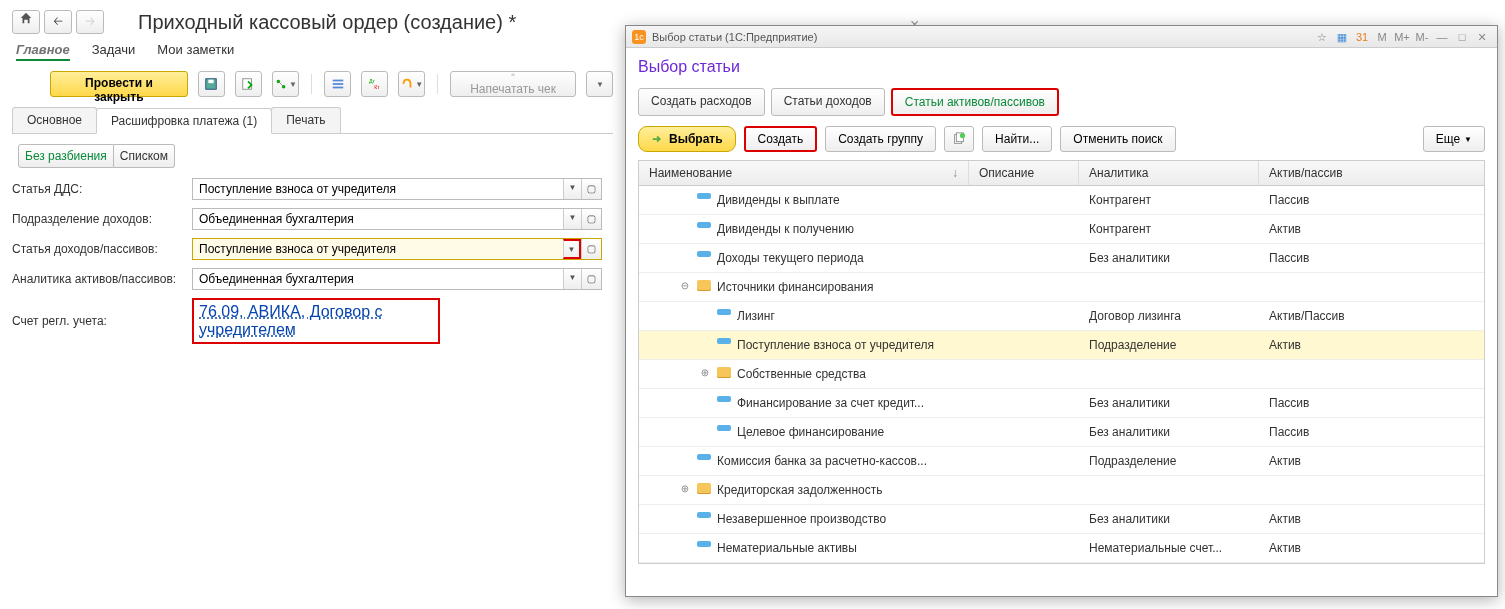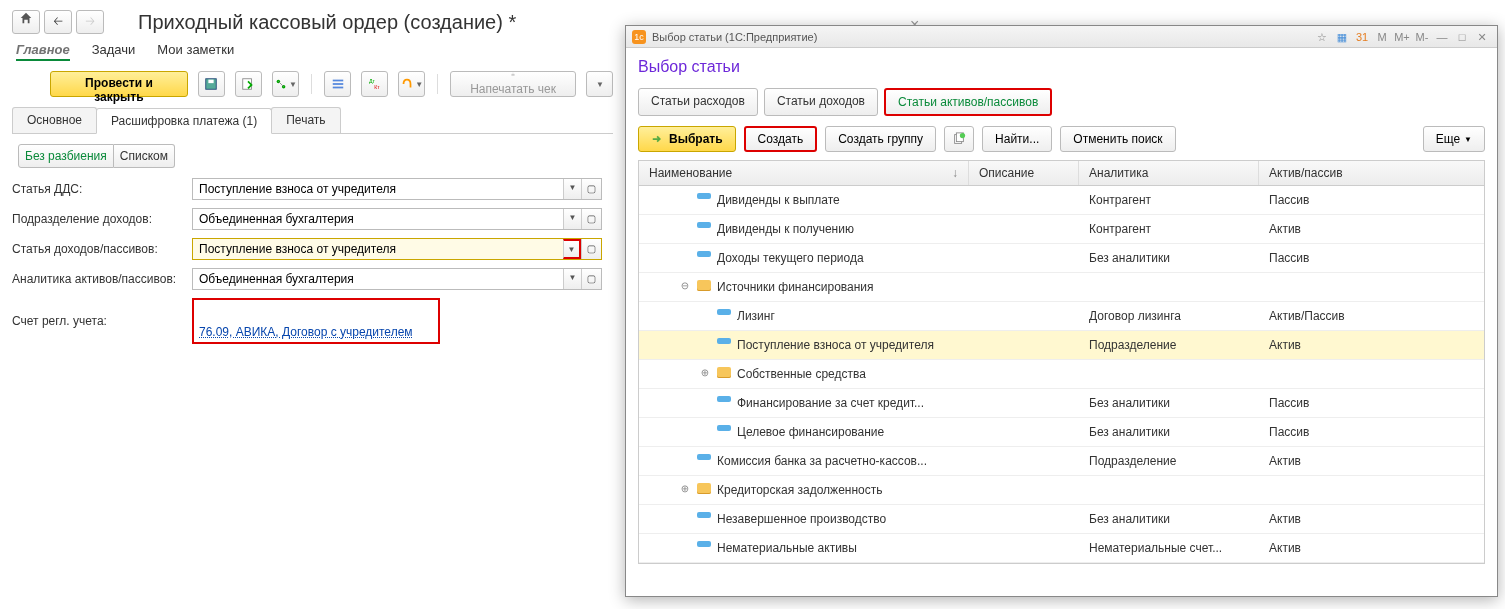--- a/index.html
+++ b/index.html
@@ -29,39 +29,39 @@
 .view-btn:last-child { border-radius: 0 3px 3px 0; border-left: none; }
 .view-btn.active { color: #0a8a3a; }
 .form-row { display: flex; align-items: center; margin-bottom: 8px; }
 .form-label { width: 180px; font-size: 12px; }
 .form-input { display: flex; border: 1px solid #bbb; height: 22px; background: #fff; width: 410px; }
 .form-input.yellow { border: 1px solid #c9a600; background: #fffbe6; }
 .form-input input { border: none; flex: 1; padding: 0 6px; font-size: 12px; background: transparent; outline: none; }
 .form-input .drop-btn { width: 18px; border-left: 1px solid #ccc; text-align: center; line-height: 18px; font-size: 8px; cursor: pointer; color: #555; background: linear-gradient(#fff,#eee); }
 .form-input .open-btn { width: 20px; border-left: 1px solid #ccc; text-align: center; line-height: 19px; cursor: pointer; font-size: 10px; color: #555; background: linear-gradient(#fff,#eee); }
 .red-box { border: 2px solid #d00; }
-.acct-link { color: #0645ad; text-decoration: underline dotted; font-size: 12px; padding: 3px 5px; display: inline-block; margin-top: 22px; }
+.acct-link { color: #0645ad; text-decoration: underline dotted; font-size: 16px; padding: 3px 5px; display: inline-block; }
 .acct-wrap { border: 2px solid #d00; width: 248px; margin-left: 0; }
 
 
 .dialog { position: absolute; left: 625px; top: 25px; width: 873px; height: 572px; border: 1px solid #888; background: #fff; box-shadow: 0 3px 15px rgba(0,0,0,0.3); }
 .dlg-close-x { position: absolute; left: 910px; top: 16px; font-size: 16px; color: #999; cursor: pointer; }
 .dlg-titlebar { height: 22px; background: linear-gradient(#f5f5f5,#e8e8e8); border-bottom: 1px solid #ccc; display: flex; align-items: center; padding: 0 6px; font-size: 11px; color: #555; }
 .dlg-icon { width: 14px; height: 14px; background: #f7931e; border-radius: 3px; margin-right: 6px; font-size: 9px; color: #fff; text-align: center; line-height: 14px; }
 .dlg-sys { margin-left: auto; display: flex; gap: 2px; align-items: center; }
 .dlg-sys span { width: 18px; height: 16px; text-align: center; cursor: pointer; color: #888; font-size: 11px; line-height: 16px; }
 .dlg-body { padding: 10px 12px; }
 .dlg-title { font-size: 16px; color: #6d28d9; margin-bottom: 12px; }
 .dlg-tabsrow { display: flex; gap: 6px; margin-bottom: 10px; }
 .dlg-tab { padding: 5px 12px; border: 1px solid #bbb; background: linear-gradient(#fff,#eee); border-radius: 3px; cursor: pointer; font-size: 12px; }
 .dlg-tab.active { color: #0a8a3a; }
 .dlg-tab.redframe { border: 2px solid #d00; }
 .dlg-actions { display: flex; gap: 8px; margin-bottom: 8px; align-items: center; }
 .dlg-btn { padding: 4px 12px; border: 1px solid #bbb; background: linear-gradient(#fff,#eee); border-radius: 3px; cursor: pointer; font-size: 12px; height: 26px; display: flex; align-items: center; gap: 4px; }
-.dlg-btn.yellow { background: linear-gradient(#ffef9a,#ffd84a); border-color: #c9a600; font-weight: bold; }
+.dlg-btn.yellow { background: linear-gradient(#ffef9a,#ffd84a); border-color: #c9a600; font-weight: bold; border-radius: 9px; }
 .dlg-btn.red { border: 2px solid #d00; }
 .dlg-more { margin-left: auto; }
 .table { border: 1px solid #ccc; }
 .thead { display: flex; background: linear-gradient(#f8f8f8,#ececec); border-bottom: 1px solid #ccc; }
 .th { padding: 5px 10px; font-size: 12px; border-right: 1px solid #ddd; }
 .th:last-child { border-right: none; }
 .th1 { width: 330px; display: flex; }
 .sort { margin-left: auto; color: #888; }
 .th2 { width: 110px; }
 .th3 { width: 180px; }
@@ -227,21 +227,21 @@
       <span>—</span>
       <span>□</span>
       <span>✕</span>
     </div>
   </div>
 
   <div class="dlg-body">
     <div class="dlg-title">Выбор статьи</div>
 
     <div class="dlg-tabsrow">
-      <div class="dlg-tab">Статьи расходов</div>
+      <div class="dlg-tab">Создать расходов</div>
       <div class="dlg-tab">Статьи доходов</div>
       <div class="dlg-tab active redframe">Статьи активов/пассивов</div>
     </div>
 
     <div class="dlg-actions">
       <button class="dlg-btn yellow">
         <svg class="icon-svg" viewBox="0 0 16 16">
             <path d="M2 8 L10 8 M7 5 L10 8 L7 11" stroke="#5a4" stroke-width="2" fill="none"></path>
           </svg>
         <span>Выбрать</span>

